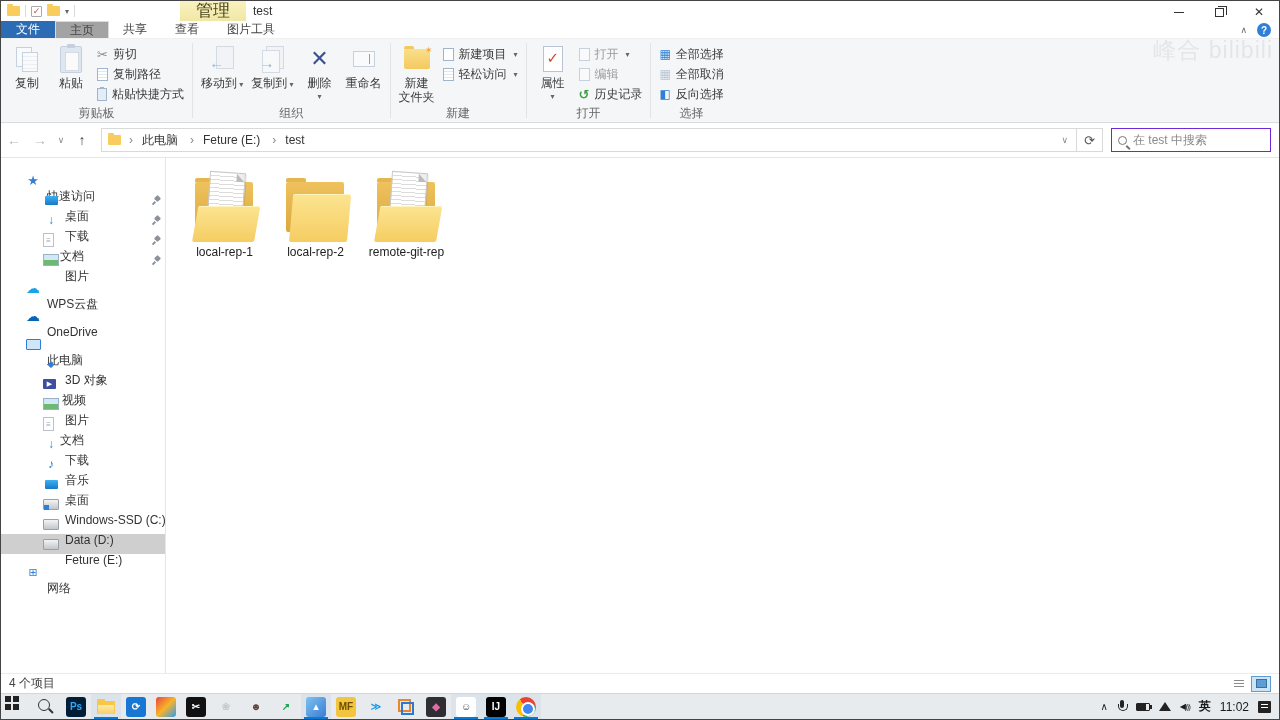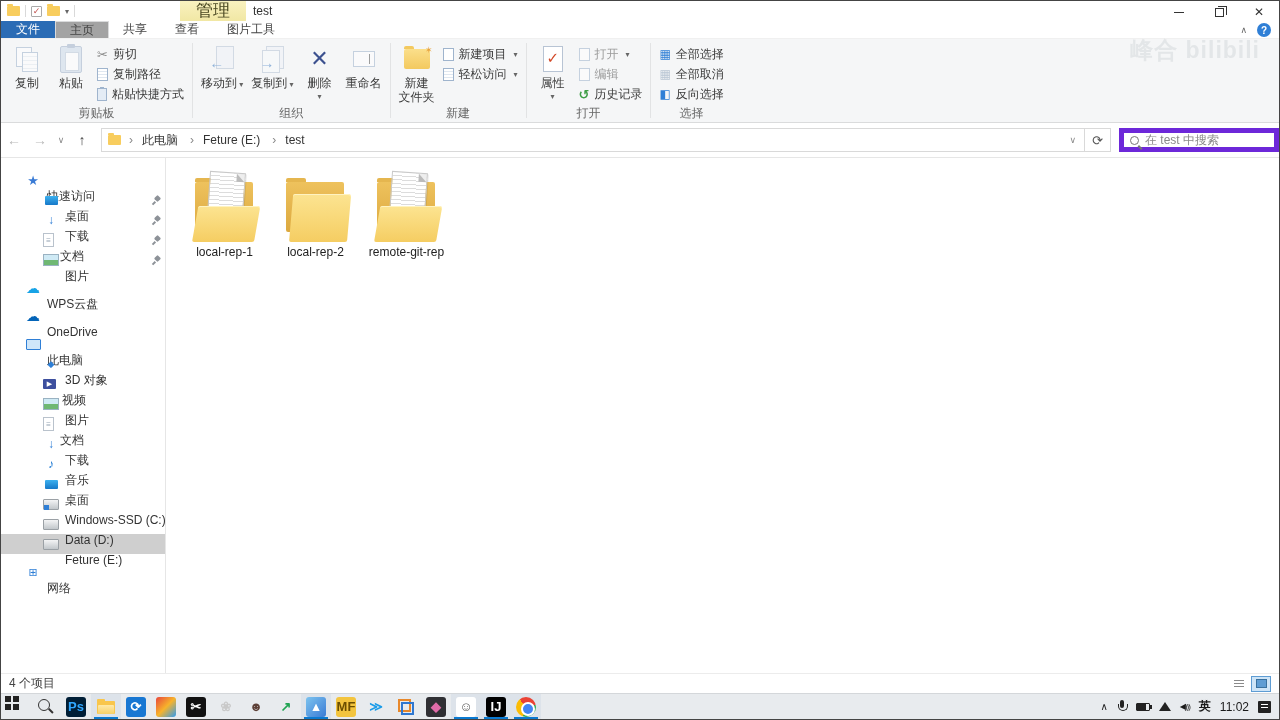--- a/index.html
+++ b/index.html
@@ -84,21 +84,21 @@
   .nav-btn { width:26px; text-align:center; font-size:14px; }
   .nav-btn.disabled { color:#b9b9b9; }
   .nav-btn.small { width:16px; font-size:9px; color:#888; }
   .nav-btn.up { color:#444; }
   .addr { height:24px; border:1px solid #d9d9d9; background:#fff; flex:1; margin-left:6px; display:flex; align-items:center; padding:0 2px 0 6px; }
   .addr .mini-folder { margin-right:2px; }
   .crumb { padding:0 6px; color:#333; display:flex; align-items:center; white-space:nowrap; }
   .crumb::before { content:"›"; color:#888; margin-right:9px; font-size:12px; }
   .addr-caret { margin-left:auto; font-size:9px; color:#888; padding:0 6px; }
   .refresh-btn { width:26px; height:24px; border:1px solid #d9d9d9; border-left:none; display:flex; align-items:center; justify-content:center; color:#555; font-size:13px; }
-  .searchbox { width:160px; height:24px; border:5px solid #6d28d9; margin:0 0 0 8px; display:flex; align-items:center; padding:0 6px; gap:6px; }
+  .searchbox { width:160px; height:24px; border:1px solid #6d28d9; margin:0 8px 0 8px; display:flex; align-items:center; padding:0 6px; gap:6px; }
   .searchbox input { border:none; outline:none; width:110px; font-size:12px; color:#333; font-family:inherit; }
   .searchbox input::placeholder { color:#8a8a8a; }
   .mag { width:9px; height:9px; border:1.5px solid #777; border-radius:50%; position:relative; flex:none; }
   .mag::after { content:""; position:absolute; left:8px; top:8px; width:5px; height:1.5px; background:#777; transform:rotate(45deg); transform-origin:0 0; }
 
   
   #body { position:absolute; top:157px; left:0; right:0; bottom:46px; display:flex; }
   #sidebar { width:165px; border-right:1px solid #e6e6e6; padding-top:12px; overflow:hidden; }
   .srow { height:20px; display:flex; align-items:center; padding-right:4px; }
   .srow.lvl0 { padding-left:24px; }
@@ -132,36 +132,36 @@
   .ficon { position:relative; width:70px; height:72px; margin:0 auto; }
   .f-back { position:absolute; left:5px; top:12px; width:58px; height:50px; background:linear-gradient(#e9bd55,#dfא); background:linear-gradient(#eec25d,#dca93f); border-radius:2px; }
   .f-back::before { content:""; position:absolute; top:-4px; left:0; width:20px; height:4px; background:#e5b64f; border-radius:2px 2px 0 0; }
   .f-doc { position:absolute; left:18px; top:2px; width:36px; height:58px; background:repeating-linear-gradient(#ffffff 0 3px,#dcdcdc 3px 4px); border:1px solid #c9c9c9; transform:rotate(4deg); box-shadow:1px 1px 0 rgba(0,0,0,.08); }
   .f-doc::after { content:""; position:absolute; right:0; top:0; border-style:solid; border-width:0 8px 8px 0; border-color:#fff #eee #bbb #fff; }
   .f-front { position:absolute; left:2px; bottom:0; width:62px; height:36px; background:linear-gradient(#fce491,#f5cd62); border-radius:2px 3px 2px 2px; transform:skewX(-10deg); transform-origin:bottom left; box-shadow:inset 0 1px 0 #fff3c0; }
   .ficon.empty .f-front { height:48px; transform:skewX(-5deg); width:58px; left:8px; }
   .fname { margin-top:3px; line-height:14px; color:#222; word-break:break-all; padding:0 2px; }
 
   
-  #watermark { position:absolute; top:34px; right:19px; font-size:23px; font-weight:bold; color:rgba(110,120,135,.13); letter-spacing:1px; pointer-events:none; z-index:50; }
+  #watermark { position:absolute; top:34px; right:6px; font-size:23px; font-weight:normal; color:rgba(110,120,135,.13); letter-spacing:1px; pointer-events:none; z-index:50; }
 
   
   #statusbar { position:absolute; left:0; right:0; bottom:26px; height:20px; border-top:1px solid #ececec; background:#fff; display:flex; align-items:center; padding:0 8px; color:#444; }
   .sb-views { margin-left:auto; display:flex; gap:2px; }
   .sb-btn { width:20px; height:16px; display:flex; align-items:center; justify-content:center; }
   .sb-btn.active { background:#cde4f7; border:1px solid #5e9cd3; }
   .sb-list-glyph { width:10px; height:8px; background:repeating-linear-gradient(#8a8a8a 0 1px,transparent 1px 3px); }
   .sb-thumb-glyph { width:11px; height:9px; background:#5e9cd3; border:1px solid #39719f; }
 
   
   #taskbar { position:absolute; left:0; right:0; bottom:0; height:26px; background:#e8ebee; border-top:1px solid #d4d7da; display:flex; align-items:stretch; }
   .tb { width:30px; display:flex; align-items:center; justify-content:center; position:relative; flex:none; }
   .tb.active { background:#dde3ea; }
   .tb.active::after { content:""; position:absolute; bottom:0; left:3px; right:3px; height:2px; background:#0a7ad1; }
-  .tb-box { width:20px; height:20px; border-radius:3px; display:flex; align-items:center; justify-content:center; font-size:13px; font-weight:bold; font-family:"Liberation Sans",sans-serif; }
+  .tb-box { width:20px; height:20px; border-radius:3px; display:flex; align-items:center; justify-content:center; font-size:10px; font-weight:bold; font-family:"Liberation Sans",sans-serif; }
   .tb-start .tb-box::before { content:""; width:6px; height:6px; background:#222; box-shadow:8px 0 0 #222, 0 8px 0 #222, 8px 8px 0 #222; margin:-8px 8px 8px -8px; }
   .tb-search .tb-box { position:relative; }
   .tb-search .tb-box::before { content:""; width:10px; height:10px; border:1.5px solid #333; border-radius:50%; position:absolute; left:2px; top:2px; }
   .tb-search .tb-box::after { content:""; width:6px; height:1.5px; background:#333; position:absolute; left:12px; top:13px; transform:rotate(45deg); }
   .tb-explorer .tb-box { position:relative; }
   .tb-explorer .tb-box::before { content:""; position:absolute; left:1px; top:4px; width:18px; height:13px; background:#f9c64c; border-radius:1px; }
   .tb-explorer .tb-box i { position:absolute; left:1px; top:2px; width:8px; height:3px; background:#f9c64c; border-radius:1px 1px 0 0; }
   .tb-explorer .tb-box::after { content:""; position:absolute; left:2px; top:8px; width:16px; height:9px; background:linear-gradient(#ffe9a8,#f7d067); border-radius:1px; }
   .tb-multi .tb-box { background:linear-gradient(135deg,#e8453c,#f7b32b 50%,#2f9bf0); }
   .tb-squares .tb-box { position:relative; }

